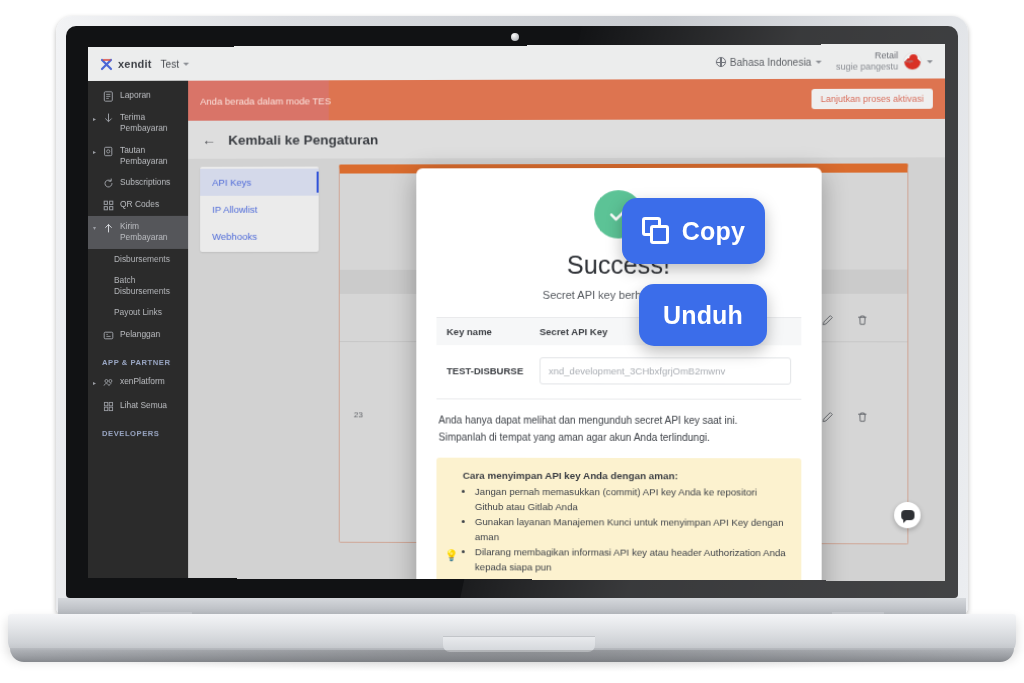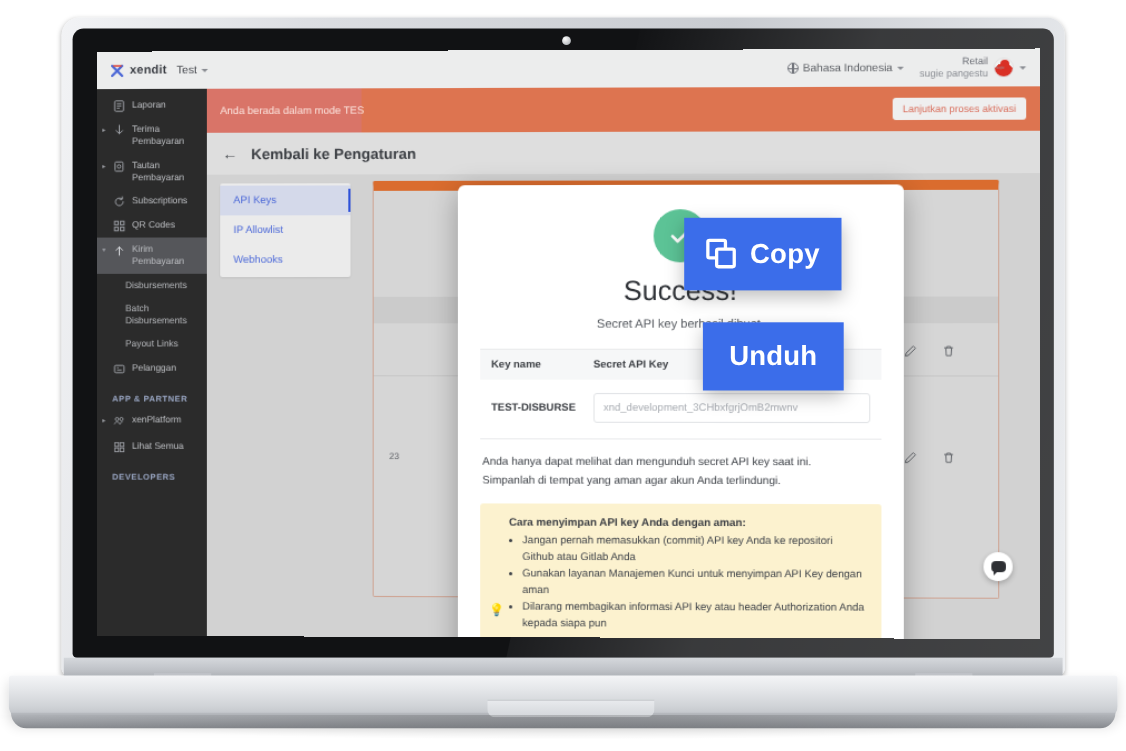--- a/index.html
+++ b/index.html
@@ -238,26 +238,26 @@
   .bulb{
     position:absolute;left:8px;top:92px;width:10px;height:12px;color:#e2a93b;font-size:11px;line-height:1;
   }
   .tip-title{font-size:9.8px;color:#3b3e43;font-weight:700;margin-bottom:4px;}
   .tip-list{margin:0 0 2px 12px;padding:0;}
   .tip-list li{font-size:9.6px;color:#3e4248;line-height:1.52;margin-bottom:1px;}
   .tip-foot{font-size:9.6px;color:#3e4248;line-height:1.58;margin-top:2px;}
 
   
   .callout{
-    position:absolute;background:#3b6dea;border-radius:0;color:#fff;
+    position:absolute;background:#3b6dea;border-radius:15px;color:#fff;
     display:flex;align-items:center;justify-content:center;gap:12px;
     box-shadow:0 6px 16px rgba(0,0,0,.26);
   }
   .callout.copy{left:622px;top:198px;width:143px;height:66px;}
-  .callout.unduh{left:639px;top:284px;width:128px;height:62px;margin-top:9px;}
+  .callout.unduh{left:639px;top:284px;width:128px;height:62px;}
   .callout-label{font-size:25px;font-weight:700;letter-spacing:.2px;}
   .copy-icon{width:28px;height:28px;position:relative;flex:0 0 28px;}
   .copy-icon .sq-back{
     position:absolute;left:0;top:0;width:19px;height:19px;border:3px solid #fff;border-radius:3px;
   }
   .copy-icon .sq-front{
     position:absolute;left:8px;top:8px;width:19px;height:19px;border:3px solid #fff;border-radius:3px;background:#3b6dea;
   }
 </style>
 </head>

